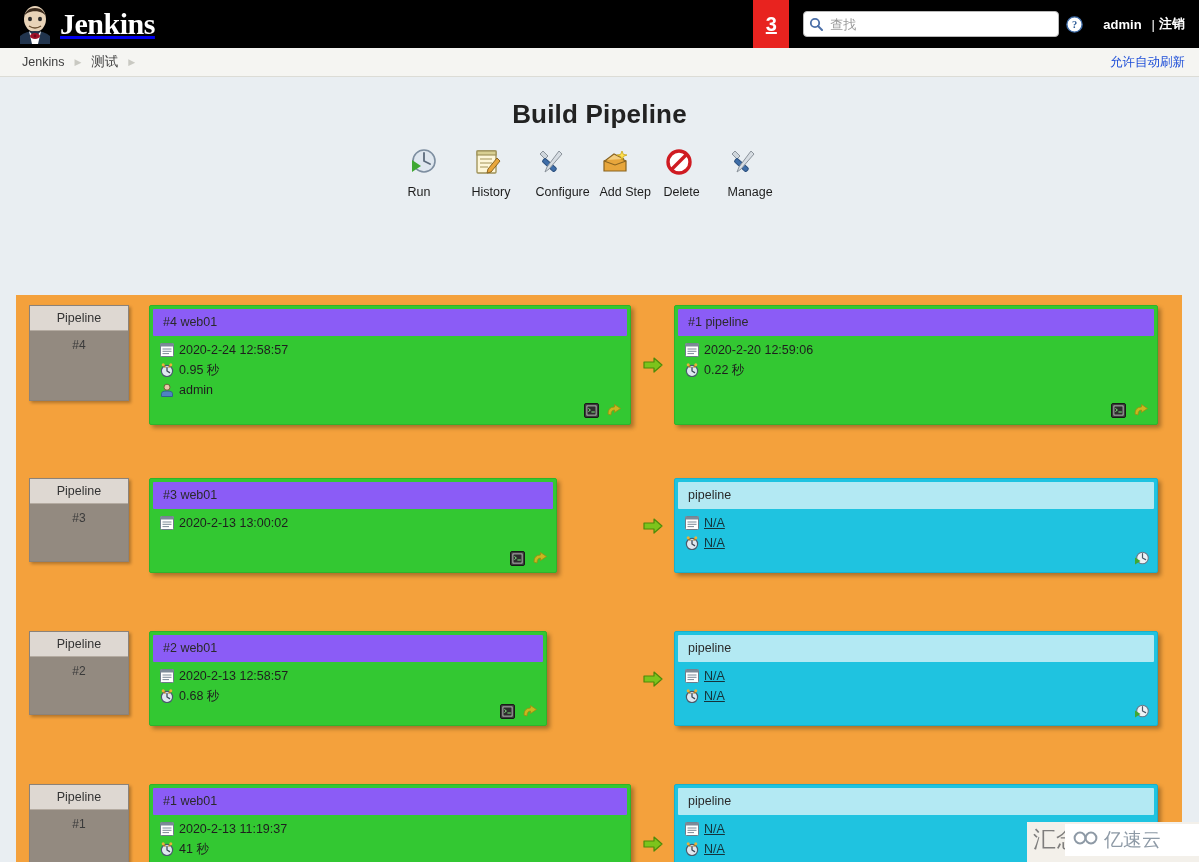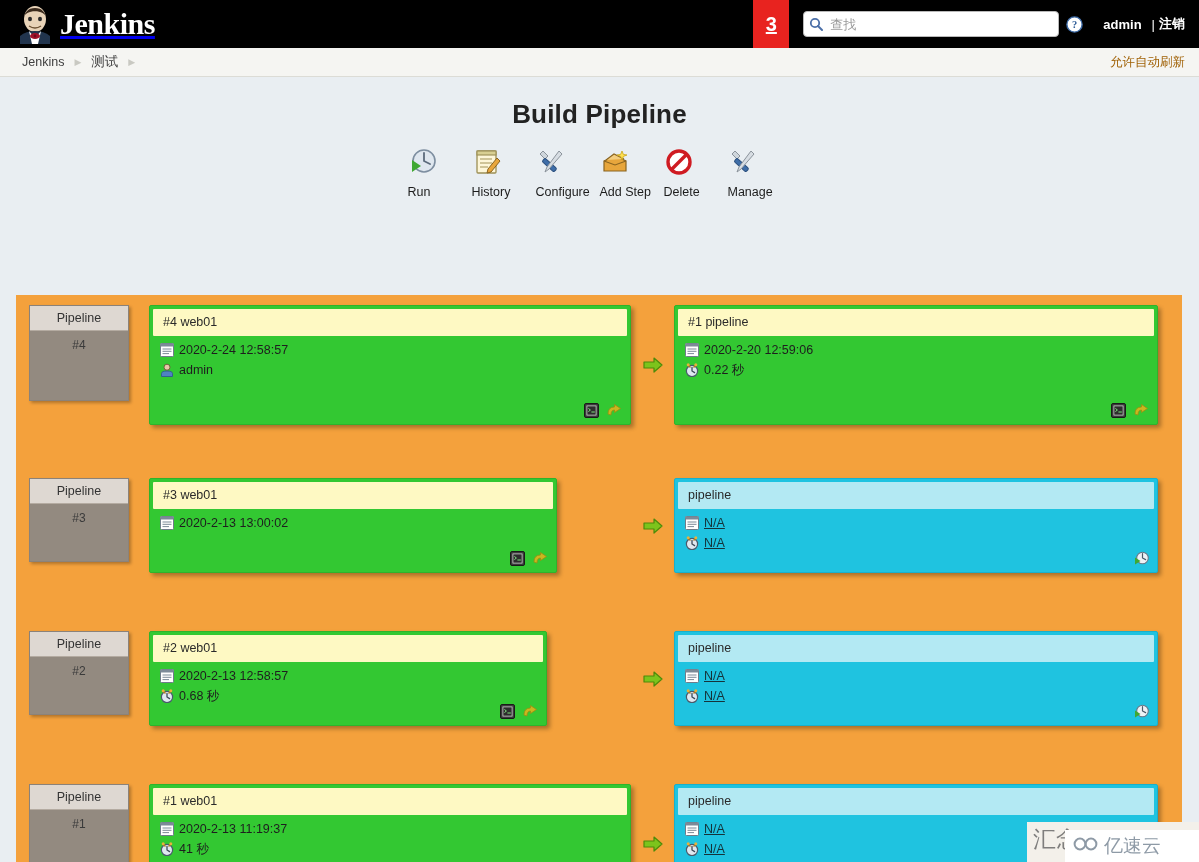--- a/index.html
+++ b/index.html
@@ -85,21 +85,21 @@
     font-size: 12.5px;
   }
   .crumb { color: #404040; text-decoration: none; }
   .crumb-cn { font-size: 13.5px; }
   .crumb-sep {
     color: #c9c9c2; margin: 0 10px; font-size: 9px;
     display: inline-block;
   }
   #autorefresh {
     margin-left: auto;
-    color: #a16207;
+    color: #1d4ed8;
     font-size: 12.5px;
     text-decoration: none;
   }
 
   
   #page {
     position: relative;
     height: 785px;
     background: #e9eef2;
     padding: 0;
@@ -164,21 +164,21 @@
   }
 
   
   .card {
     position: absolute;
     border-radius: 2px;
     box-shadow: 3px 3px 4px rgba(0,0,0,0.30);
     overflow: hidden;
   }
   .card-green { background: #33c832; border: 1px solid #2eb32c; }
-  .card-green .card-head { background: #fef9c3; }
+  .card-green .card-head { background: #8b5cf6; }
   .card-cyan { background: #1fc3e0; border: 1px solid #19b0cb; }
   .card-cyan .card-head { background: #b3e9f3; }
   .card-head {
     height: 27px;
     line-height: 27px;
     padding: 0 10px;
     font-size: 12.5px;
     color: #2a2a2a;
     margin: 3px 3px 0 3px;
     border-radius: 1px;
@@ -218,21 +218,21 @@
     position: absolute;
     left: 6px; top: 2px;
     font-family: "Liberation Serif", serif;
     font-size: 23px;
     color: #6b6b6b;
     white-space: nowrap;
     opacity: 0.85;
   }
   #wm-badge {
     position: absolute;
-    right: 0; bottom: 0;
+    right: 0; bottom: 6px;
     width: 134px; height: 32px;
     background: #ffffff;
     display: flex; align-items: center; gap: 5px;
     padding-left: 8px;
   }
   #wm-badge-text {
     font-size: 19px; color: #8e9aa6;
     font-family: "Liberation Sans", sans-serif;
   }
 </style>
@@ -382,20 +382,30 @@
                 <rect x="0.5" y="0.5" width="13" height="13" rx="1" fill="#ffffff" stroke="#6f7c8a" stroke-width="1"></rect>
                 <rect x="0.5" y="0.5" width="13" height="3" fill="#7c8a98"></rect>
                 <line x1="2.5" y1="6" x2="11.5" y2="6" stroke="#7c8a98" stroke-width="1"></line>
                 <line x1="2.5" y1="8.3" x2="11.5" y2="8.3" stroke="#7c8a98" stroke-width="1"></line>
                 <line x1="2.5" y1="10.6" x2="9" y2="10.6" stroke="#7c8a98" stroke-width="1"></line>
               </svg></span>
             <span>2020-2-24 12:58:57</span>
           </div>
           <div class="crow">
             <span class="ci"><svg width="14" height="14" viewBox="0 0 14 14">
+                <circle cx="7" cy="8" r="5.6" fill="#dfe8f0" stroke="#4a5b6c" stroke-width="1.2"></circle>
+                <path d="M7 4.5 L7 8 L9.6 9.6" stroke="#3c4a58" stroke-width="1.3" fill="none" stroke-linecap="round"></path>
+                <path d="M3 2 L5 4 M11 2 L9 4" stroke="#b07820" stroke-width="1.6" stroke-linecap="round"></path>
+                <circle cx="3.2" cy="1.8" r="1.5" fill="#e8b13c"></circle>
+                <circle cx="10.8" cy="1.8" r="1.5" fill="#e8b13c"></circle>
+              </svg></span>
+            <span>0.95 秒</span>
+          </div>
+          <div class="crow">
+            <span class="ci"><svg width="14" height="14" viewBox="0 0 14 14">
                 <circle cx="7" cy="4.2" r="3" fill="#e8c9a8" stroke="#6c5434" stroke-width="0.9"></circle>
                 <path d="M1.5 13.5 L1.5 10.5 Q1.5 8 7 8 Q12.5 8 12.5 10.5 L12.5 13.5 Z" fill="#4f82c4" stroke="#2f5a92" stroke-width="0.9"></path>
               </svg></span>
             <span>admin</span>
           </div>
         </div>
         <div class="card-actions">
           <span class="ai"><svg width="15" height="15" viewBox="0 0 15 15">
               <rect x="0.5" y="0.5" width="14" height="14" rx="1.5" fill="#3a3a3a" stroke="#1a1a1a" stroke-width="1"></rect>
               <rect x="2.5" y="2.5" width="10" height="10" fill="#cfcfcf"></rect>

